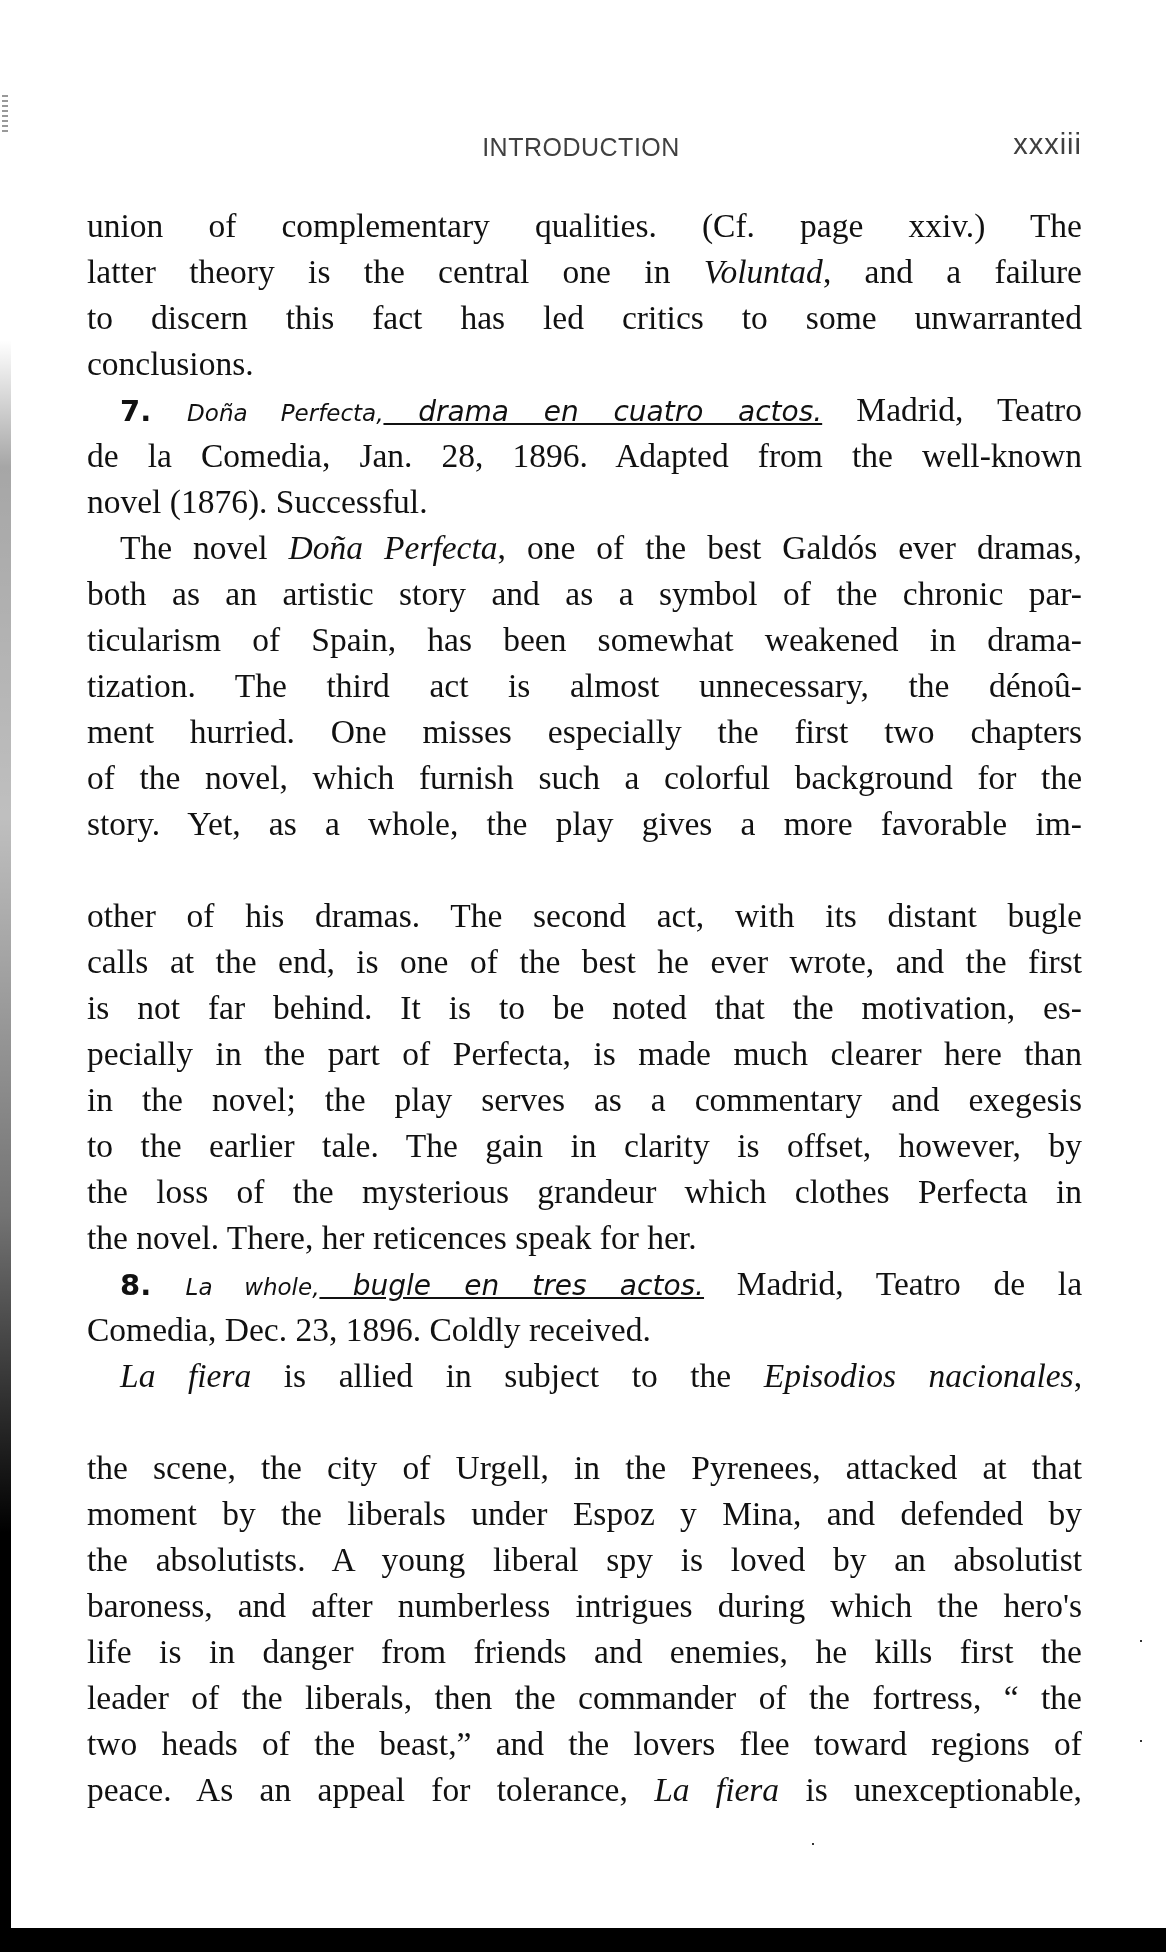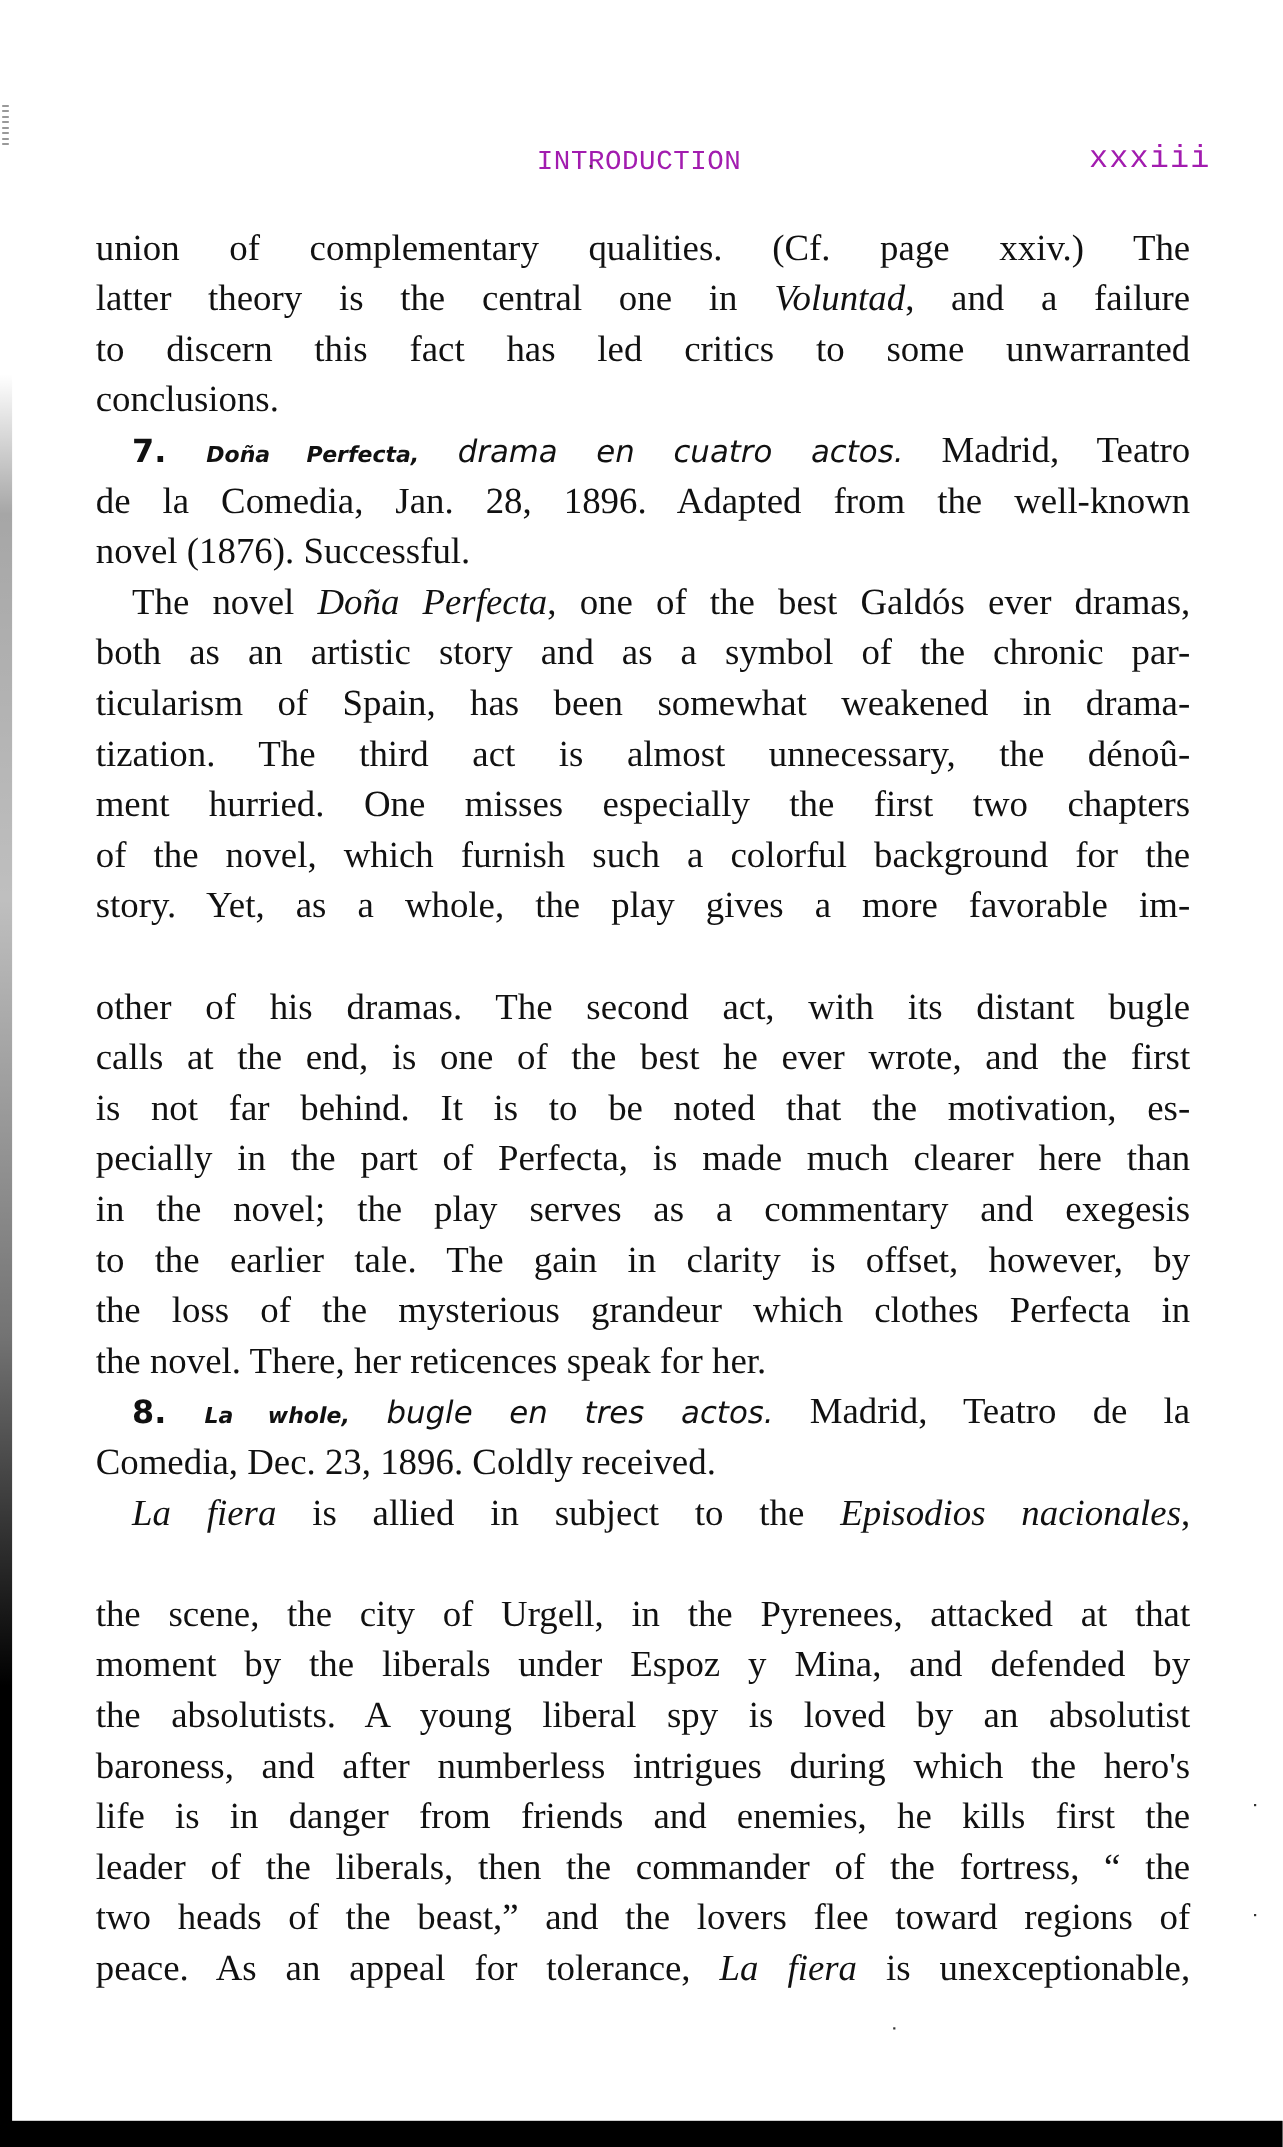--- a/index.html
+++ b/index.html
@@ -7,35 +7,35 @@
   .page { position: absolute; left: 0; top: 0; width: 1166px; height: 1952px; background: #ffffff; }
   .scan-shadow {
     position: absolute; left: 0; top: 340px; width: 11px; height: 1590px;
     background: linear-gradient(to bottom, rgba(0,0,0,0.0) 0%, rgba(0,0,0,0.35) 8%, rgba(0,0,0,0.25) 30%, rgba(0,0,0,0.55) 55%, #000 75%, #000 100%);
   }
   .scan-shadow-top { position:absolute; left:2px; top:95px; width:6px; height:40px;
     background: repeating-linear-gradient(to bottom, rgba(0,0,0,0.4) 0 2px, transparent 2px 5px); }
   .bottom-bar { position: absolute; left: 0; top: 1928px; width: 1166px; height: 24px; background: #000; }
   .running-head {
     position: absolute; top: 133px; height: 30px;
-    font-family: Liberation Mono, monospace; font-size: 25px; color: #a21caf; letter-spacing: 0.5px;
+    font-family: Liberation Sans, sans-serif; font-size: 25px; color: #404040; letter-spacing: 0.5px;
   }
   .rh-title { left: 458px; width: 246px; text-align: center; }
   .rh-folio { left: 990px; width: 92px; text-align: right; font-size: 29px; top: 128px; letter-spacing: 1px; }
   .line {
     position: absolute; left: 87px; width: 995px; height: 46px;
     font-family: "Liberation Serif", "DejaVu Serif", serif; font-size: 33.5px; line-height: 46px;
     color: #111; white-space: nowrap; text-align: justify; text-align-last: justify;
   }
   .line.last { text-align: center; text-align-last: left; }
   .line.indent { left: 120px; width: 962px; }
   i { font-style: italic; }
   .num { font-weight: bold; font-family: "DejaVu Sans", sans-serif; font-size: 29px; }
-  .title-bi { font-weight: bold; font-style: italic; font-family: "DejaVu Sans", sans-serif; font-size: 20px; }
-  .subtitle-i { font-style: italic; font-family: "DejaVu Sans", sans-serif; font-size: 28px; }
+  .title-bi { font-weight: normal; font-style: italic; font-family: "DejaVu Sans", sans-serif; font-size: 23px; }
+  .subtitle-i { font-style: italic; font-family: "DejaVu Sans", sans-serif; font-size: 28px; text-decoration: underline; }
   .speck { position:absolute; width:2px; height:2px; background:#333; }
 </style>
 </head>
 <body>
 
 <div class="page">
   <div class="scan-shadow-top"></div>
   <div class="scan-shadow"></div>
 
   <div class="running-head rh-title">INTRODUCTION</div>

